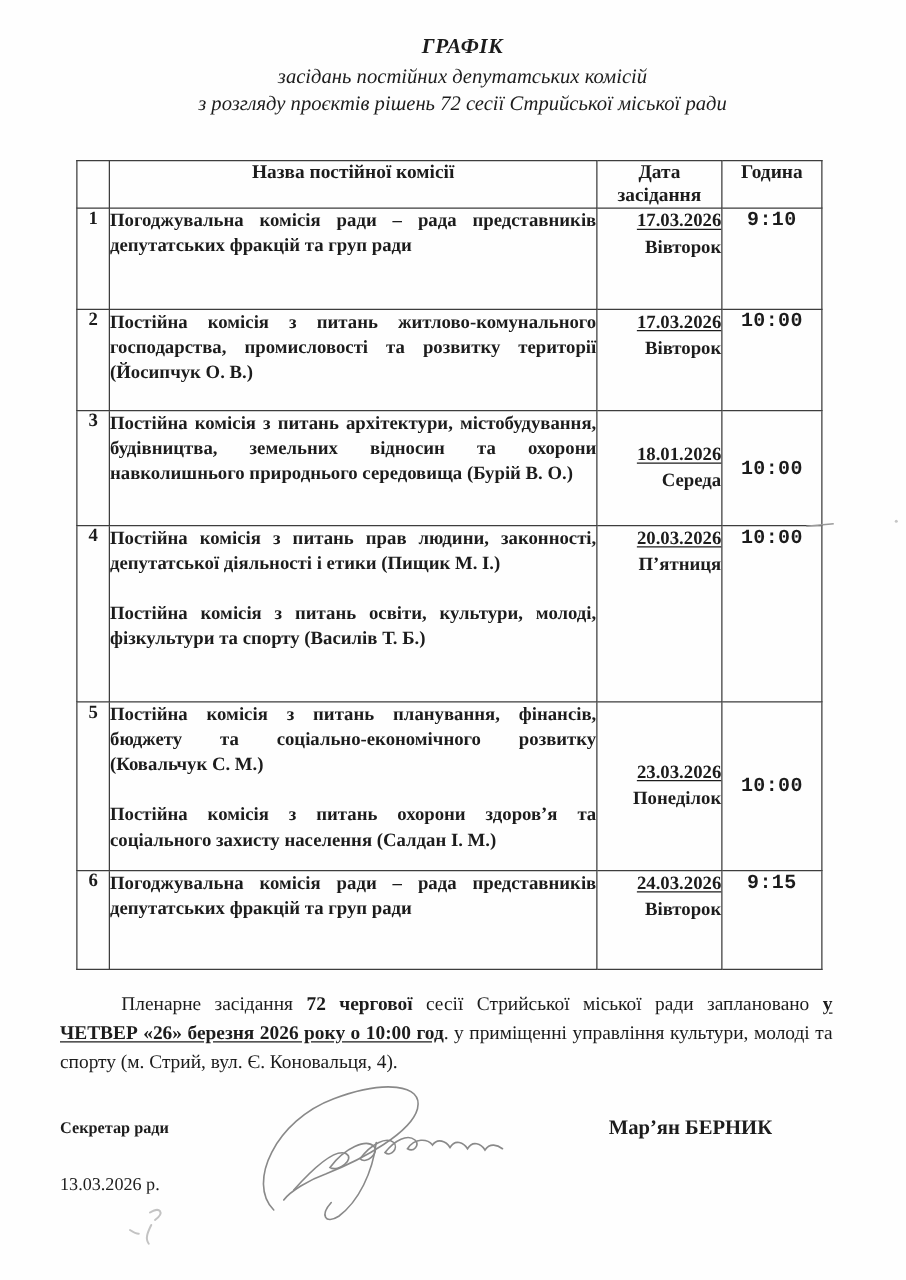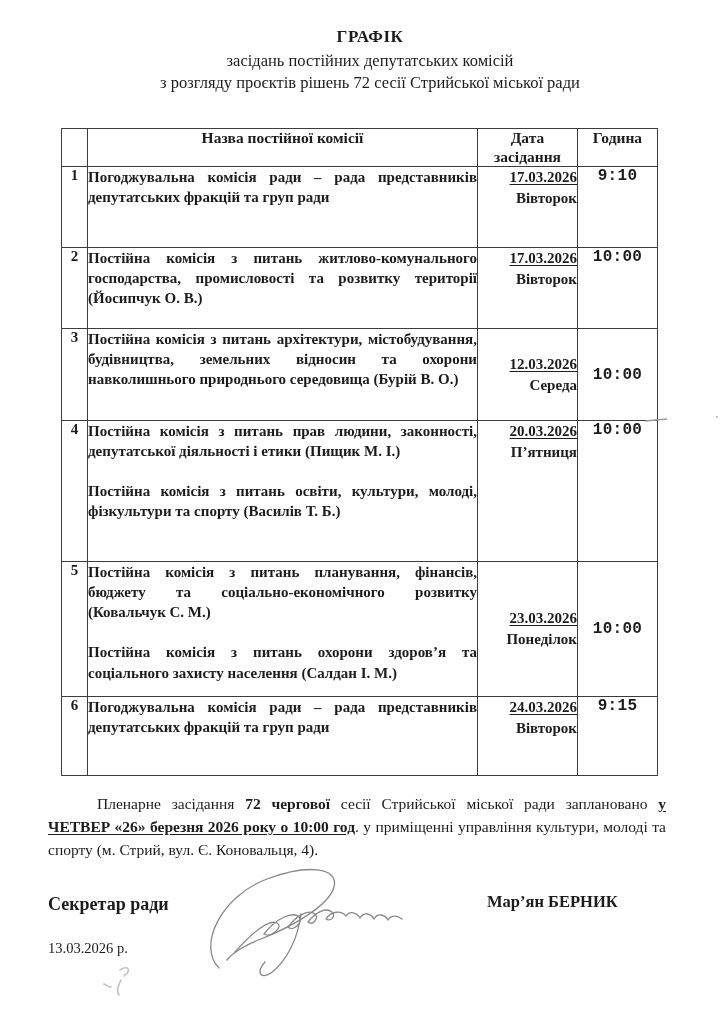--- a/index.html
+++ b/index.html
@@ -9,21 +9,21 @@
     font-family:"Liberation Serif","DejaVu Serif",serif;
     color:#1c1c1c;
     position:relative;
     overflow:hidden;
   }
   .page{position:absolute;inset:0;background:#fefefe;}
 
   
   .doc-header{
     position:absolute;top:26px;left:40px;width:660px;
-    text-align:center;line-height:1.32;
+    text-align:center;line-height:1.32;font-style:italic;
   }
   .doc-title{font-size:17px;font-weight:bold;letter-spacing:.5px;margin-bottom:2px;}
   .doc-sub{font-size:16.5px;}
 
   
   table.schedule{
     position:absolute;left:61px;top:128px;
     border-collapse:collapse;table-layout:fixed;
     width:596px;
   }
@@ -64,21 +64,21 @@
     position:absolute;left:48px;top:793px;width:618px;
     font-size:15.5px;line-height:1.47;text-align:justify;
     text-indent:49px;margin:0;
   }
   .plenary .seg-b{font-weight:bold;}
   .plenary .seg-bu{font-weight:bold;text-decoration:underline;text-underline-offset:2px;}
 
   
   .sig-role{
     position:absolute;left:48px;top:894px;
-    font-size:18px;font-weight:bold;text-align:center;
+    font-size:13px;font-weight:bold;text-align:center;
   }
   .sig-name{
     position:absolute;left:487px;top:892px;
     font-size:16.5px;font-weight:bold;
   }
   .doc-date{
     position:absolute;left:48px;top:940px;
     font-size:14.5px;
   }
   .sig-svg{position:absolute;left:205px;top:860px;}
@@ -136,21 +136,21 @@
       </td>
       <td class="time va" style="vertical-align: top;">10:00</td>
     </tr>
 
     <tr style="height: 92px;">
       <td class="num">3</td>
       <td class="name">
             <p>Постійна комісія з питань архітектури, містобудування, будівництва, земельних відносин та охорони навколишнього природнього середовища (Бурій В. О.)</p>
           </td>
       <td class="date va" style="vertical-align: middle;">
-        <div class="d">12.03.2026</div>
+        <div class="d">18.01.2026</div>
         <div class="day">Середа</div>
       </td>
       <td class="time va" style="vertical-align: middle;">10:00</td>
     </tr>
 
     <tr style="height: 141px;">
       <td class="num">4</td>
       <td class="name">
             <p>Постійна комісія з питань прав людини, законності, депутатської діяльності і етики (Пищик М. І.)</p>
             <p>Постійна комісія з  питань освіти, культури, молоді, фізкультури та спорту (Василів Т. Б.)</p>

